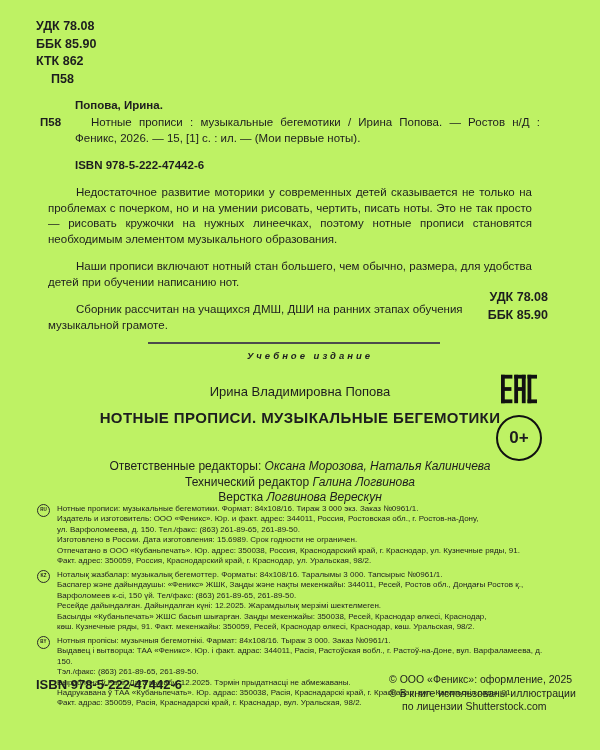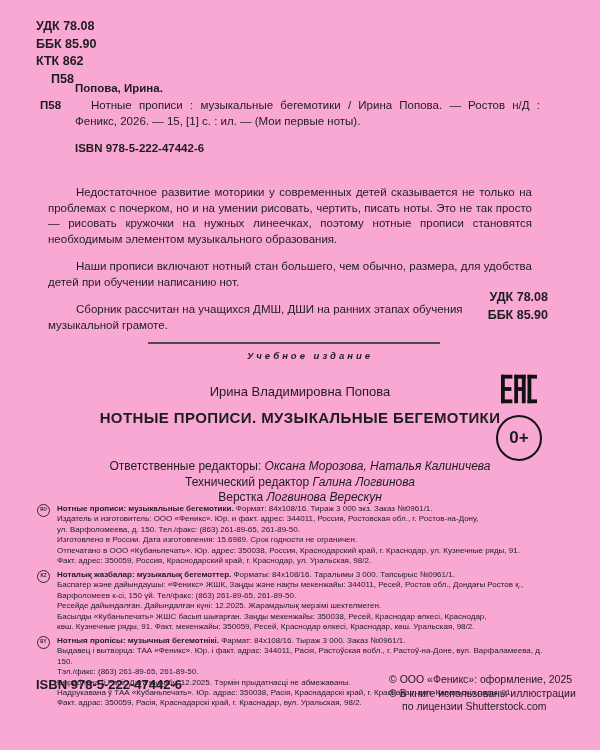--- a/index.html
+++ b/index.html
@@ -1,29 +1,29 @@
 <!DOCTYPE html>
 <html><head>
 <meta charset="utf-8">
 <style>
   html,body{margin:0;padding:0;background:#e8e8e8;}
   .page{
     position:relative;
     width:600px;height:750px;
-    background:#f9a8d4;
+    background:#bef264;
     color:#1d1d1f;
     font-family:"Liberation Sans","DejaVu Sans",sans-serif;
     overflow:hidden;
     margin:0 auto;
   }
   
   .topcodes{position:absolute;top:18px;left:36px;font-size:12.5px;line-height:17.5px;font-weight:600;}
   .topcodes .indent{padding-left:15px;}
   
-  .bib{position:absolute;top:80px;left:40px;width:500px;font-size:11.5px;line-height:16.5px;}
+  .bib{position:absolute;top:97px;left:40px;width:500px;font-size:11.5px;line-height:16.5px;}
   .bib-author{margin-left:35px;font-weight:bold;}
   .bib-row{position:relative;}
   .bib-index{position:absolute;left:0;top:0;font-weight:600;}
   .bib-entry{margin-left:35px;text-indent:16px;text-align:justify;}
   .bib-isbn{margin-left:35px;margin-top:10px;font-weight:600;}
   
   .annotation{position:absolute;top:173px;left:36px;width:508px;font-size:11.5px;line-height:15.5px;text-align:justify;}
   .annotation p{margin:12px;text-indent:28px;}
   .annotation p.last{margin-top:9px;text-align:left;}
   
@@ -43,21 +43,21 @@
     font-size:17px;font-weight:bold;}
   
   .editors{position:absolute;top:459px;left:70px;width:460px;text-align:center;font-size:12px;line-height:15.5px;}
   .editors i{font-style:italic;}
   
   .imprints{position:absolute;top:504px;left:57px;width:502px;font-size:8px;line-height:10.4px;}
   .imprint{position:relative;margin-bottom:3.5px;}
   .badge{position:absolute;left:-20px;top:0;width:11px;height:11px;border:1px solid #2a2a2a;
     border-radius:50%;display:flex;align-items:center;justify-content:center;
     font-size:4.5px;font-weight:bold;letter-spacing:0;}
-  .imprint b{font-weight:bold;}
+  .imprint b{font-weight:normal;}
   
   .footer-isbn{position:absolute;top:677px;left:36px;font-size:13px;font-weight:600;}
   .footer-copy{position:absolute;top:673px;left:389px;font-size:10.5px;line-height:13.5px;}
   .footer-copy .cont{padding-left:13px;}
   svg .ink{fill:#111;}
 </style>
 </head>
 <body>
 
 <div class="page">

